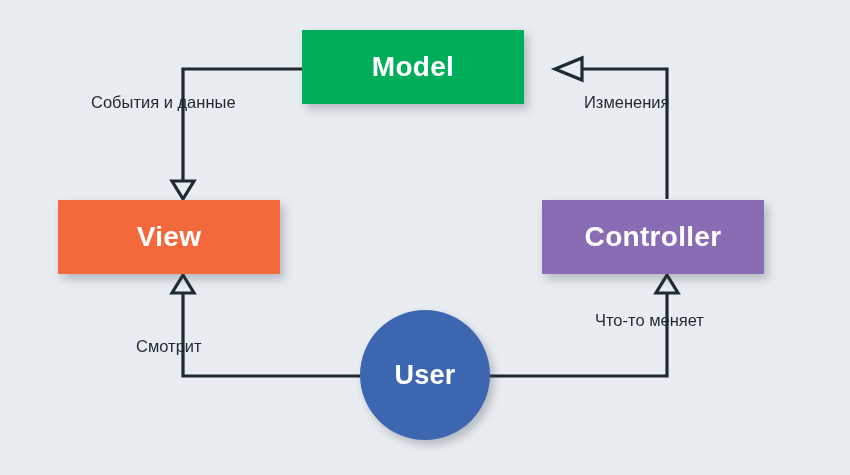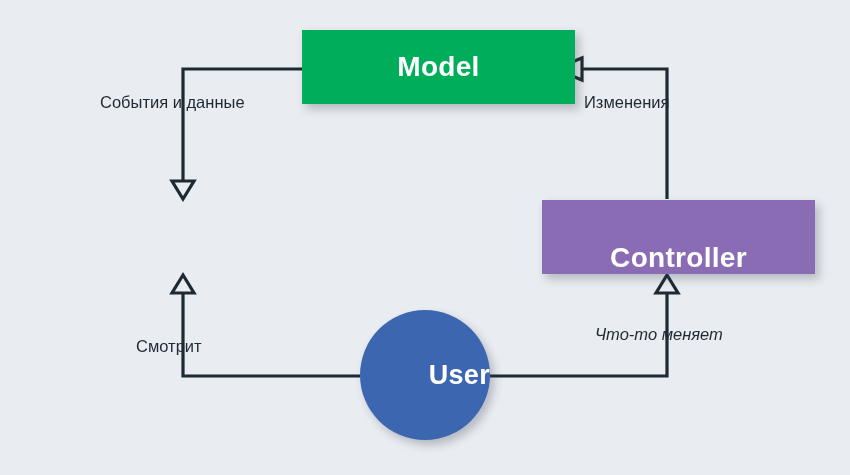--- a/index.html
+++ b/index.html
@@ -32,69 +32,66 @@
     align-items: center;
     justify-content: center;
     color: #ffffff;
     font-weight: bold;
     font-size: 28px;
     letter-spacing: 0.3px;
     box-shadow: 4px 5px 9px rgba(60,70,85,0.30);
     z-index: 3;
   }
   .node-rect {
-    width: 273px;
+    width: 222px;
     height: 74px;
   }
   #node-model {
     left: 302px;
     top: 30px;
   }
   #node-view {
     left: 58px;
     top: 200px;
   }
   #node-controller {
     left: 542px;
     top: 200px;
-    align-items: flex-end;
   }
   #node-user {
     left: 360px;
     top: 310px;
     width: 130px;
     height: 130px;
     border-radius: 50%;
     font-size: 27px;
-    justify-content: flex-end;
   }
   .edge-label {
     position: absolute;
     font-size: 16.5px;
     color: #1f2933;
     white-space: nowrap;
     z-index: 4;
     font-weight: normal;
   }
   #label-events {
-    left: 100px;
+    left: 91px;
     top: 93px;
   }
   #label-changes {
     left: 584px;
     top: 93px;
   }
   #label-watches {
     left: 136px;
     top: 337px;
   }
   #label-modifies {
     left: 595px;
-    top: 325px;
-    font-style: italic;
+    top: 311px;
   }
 </style>
 </head>
 <body>
 
 <div id="diagram-root">
 
   <svg class="edge-layer" viewBox="0 0 850 475" width="850" height="475" aria-hidden="true">
 
     <g>
@@ -115,20 +112,23 @@
     <g>
       <path d="M 490 376 L 667 376 L 667 292" fill="none" stroke="#1d2a33" stroke-width="3.2"></path>
       <polygon points="656,293 678,293 667,275" fill="#e9ecf0" stroke="#1d2a33" stroke-width="3.2" stroke-linejoin="miter"></polygon>
     </g>
   </svg>
 
   <div class="node node-rect" id="node-model" style="background:#00ad5b">
     <span>Model</span>
   </div>
 
+  <div class="node node-rect" id="node-view" style="background:#f4693c">
+    <span>View</span>
+  </div>
 
   <div class="node node-rect" id="node-controller" style="background:#8a6cb4">
     <span>Controller</span>
   </div>
 
   <div class="node" id="node-user" style="background:#3c66b0">
     <span>User</span>
   </div>
 
   <div class="edge-label" id="label-events">События и данные</div>

